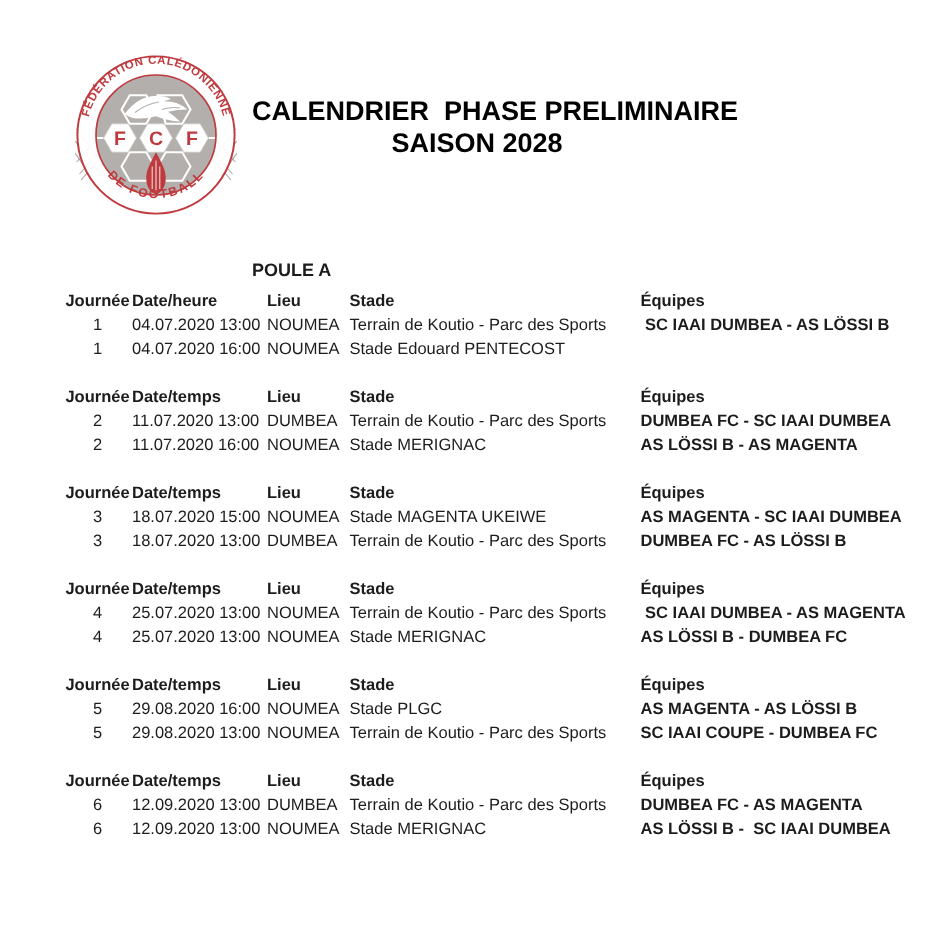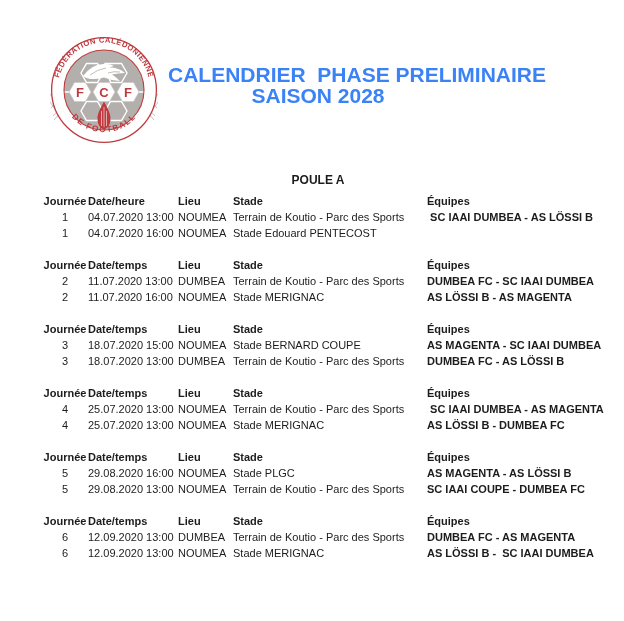--- a/index.html
+++ b/index.html
@@ -2,24 +2,24 @@
 <html><head>
 <meta charset="utf-8">
 <style>
   html,body { margin:0; padding:0; background:#ffffff; }
   body { width:624px; height:621px; font-family:"Liberation Sans", sans-serif; color:#1c1c1c; }
   .page { position:relative; width:624px; height:621px; background:#ffffff; overflow:hidden; }
 
   .logo { position:absolute; left:50px; top:36px; width:108px; height:108px; }
 
   .title { position:absolute; left:168px; top:64px; width:300px; text-align:center;
-           font-weight:700; font-size:21px; line-height:21px; color:#3b82f6; }
+           font-weight:700; font-size:18px; line-height:21px; color:#000000; }
   .title-line { white-space:pre; }
 
-  .poule { position:absolute; left:168px; top:172px; width:300px; text-align:center;
+  .poule { position:absolute; left:168px; top:172px; width:300px; text-align:left;
            font-weight:700; font-size:12px; line-height:16px; }
 
   .blocks { position:absolute; left:0; top:193px; width:548px; }
   .block { margin-bottom:16px; }
   .row { display:grid; grid-template-columns:46px 90px 55px 194px 1fr;
          margin-left:42px; font-size:11px; line-height:16px; height:16px; }
   .c { white-space:pre; overflow:visible; }
   .c-j { text-align:center; }
   .header .c { font-weight:700; }
   .c-eq { font-weight:700; }
@@ -164,21 +164,21 @@
       <div class="c c-j">Journée</div>
       <div class="c">Date/temps</div>
       <div class="c">Lieu</div>
       <div class="c">Stade</div>
       <div class="c">Équipes</div>
     </div>
     <div class="row match">
       <div class="c c-j">3</div>
       <div class="c">18.07.2020 15:00</div>
       <div class="c">NOUMEA</div>
-      <div class="c">Stade BERNARD COUPE</div>
+      <div class="c">Stade MAGENTA UKEIWE</div>
       <div class="c c-eq">AS MAGENTA - SC IAAI DUMBEA</div>
     </div>
     <div class="row match">
       <div class="c c-j">3</div>
       <div class="c">18.07.2020 13:00</div>
       <div class="c">DUMBEA</div>
       <div class="c">Terrain de Koutio - Parc des Sports</div>
       <div class="c c-eq">DUMBEA FC - AS LÖSSI B</div>
     </div>
   </div>

